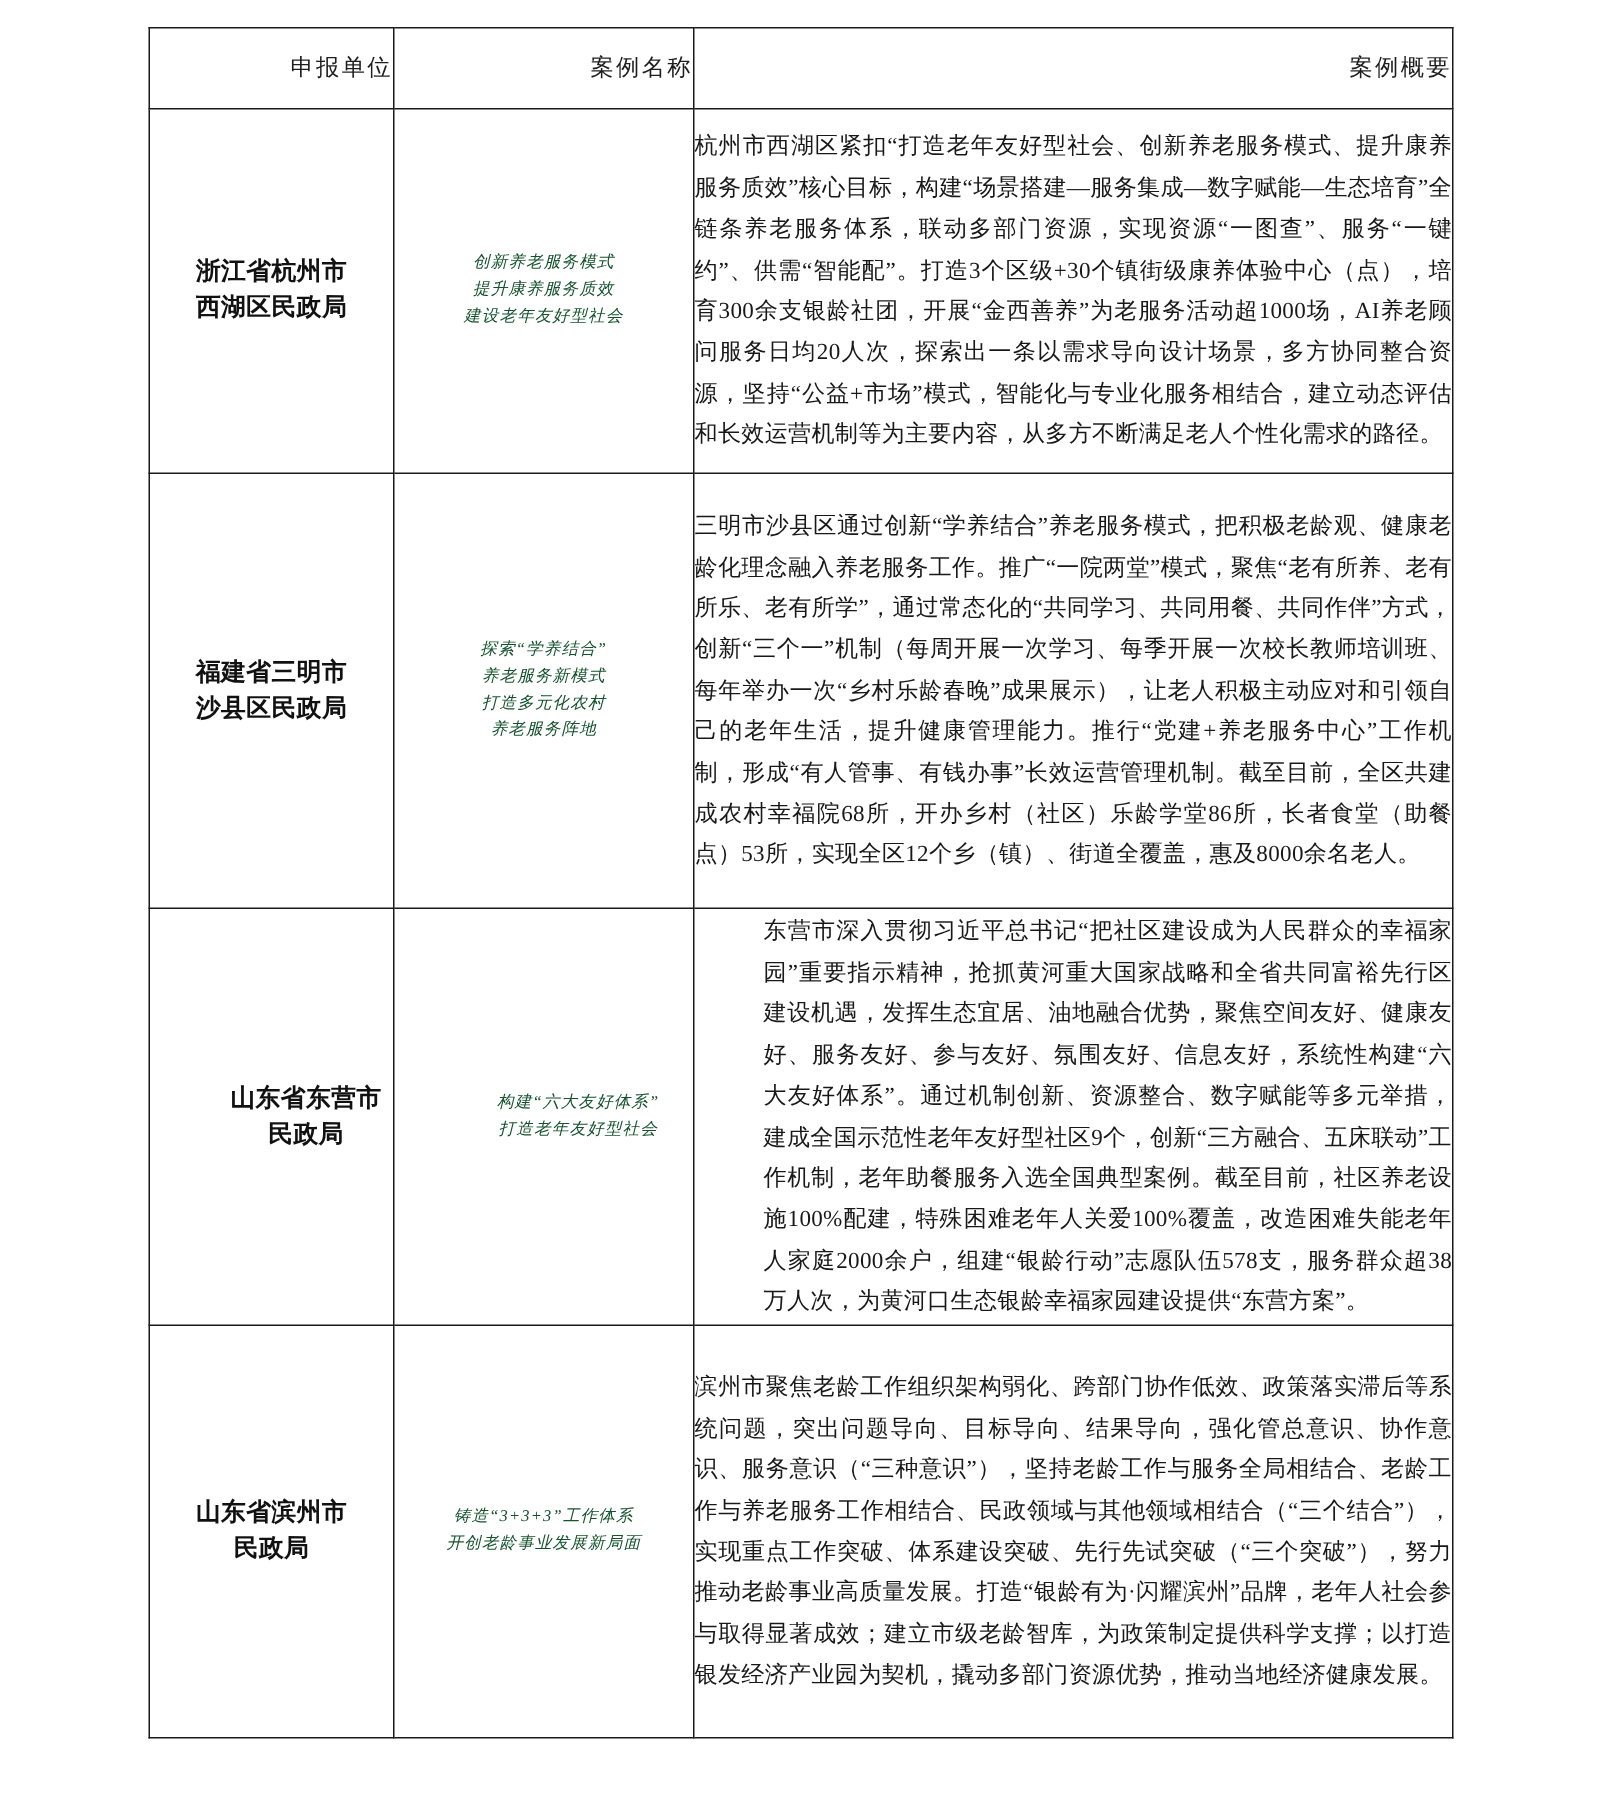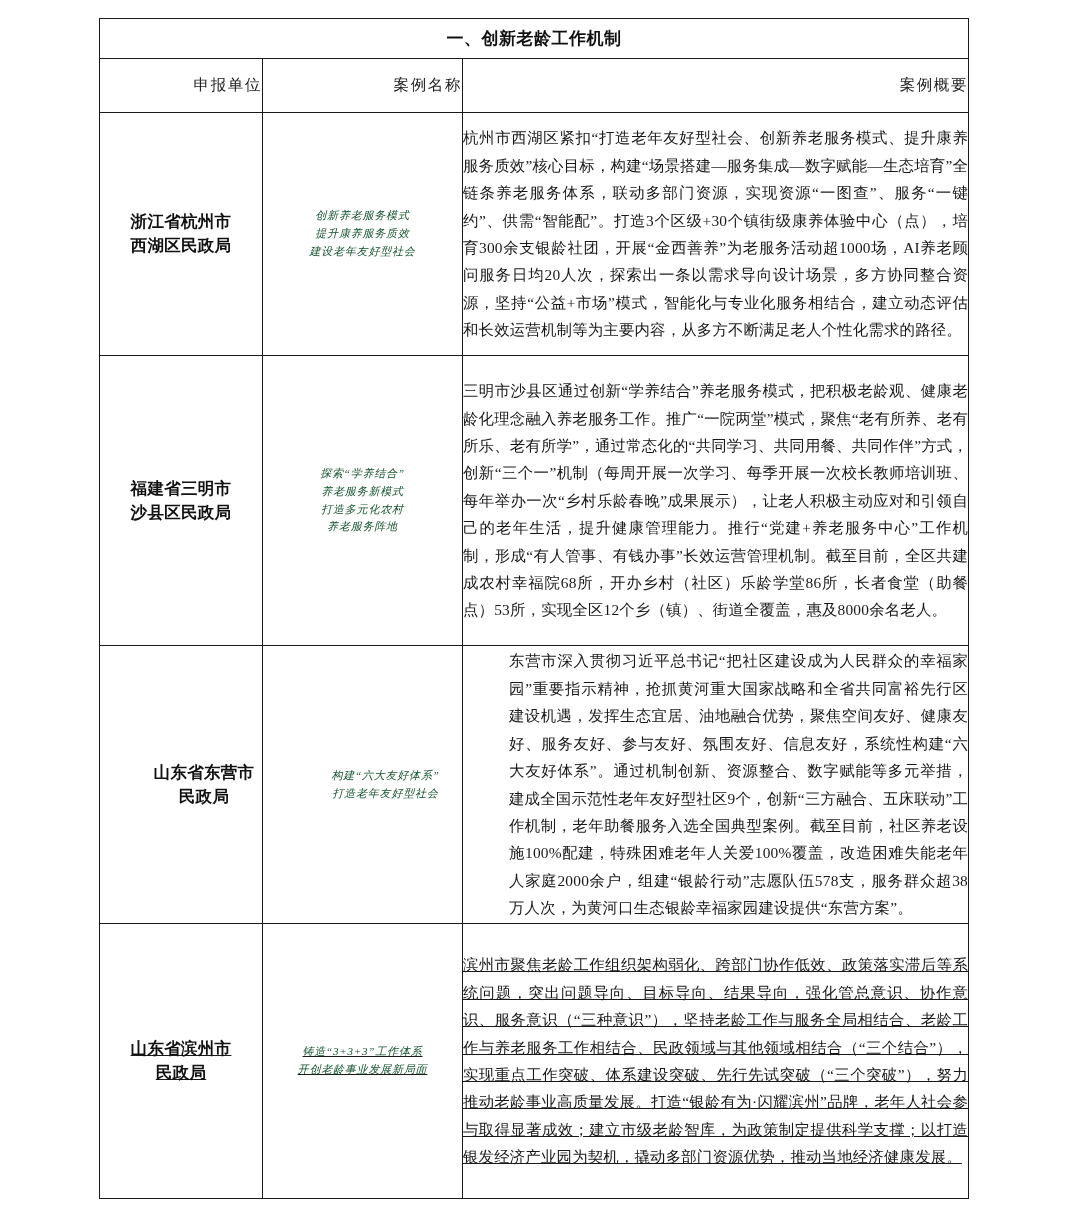--- a/index.html
+++ b/index.html
@@ -110,40 +110,35 @@
     text-align: justify;
     text-justify: inter-ideograph;
     color: #181818;
     letter-spacing: 0.2px;
   }
 
   
   tr.row-1 td { height: 242px; }
   tr.row-2 td { height: 289px; }
   tr.row-3 td { height: 277px; padding-left: 46px; }
-  tr.row-4 td { height: 274px; text-decoration: underline; }
+  tr.row-4 td { height: 274px; }
 </style>
 </head>
 <body>
 
 <div class="page">
 
   <table class="doc-table">
     <colgroup>
       <col class="c-unit">
       <col class="c-name">
       <col class="c-summary">
     </colgroup>
     <tbody>
 
-      <tr>
-        <td class="section-title-cell" colspan="3">
-          <span class="section-title">一、创新老龄工作机制</span>
-        </td>
-      </tr>
 
       <tr>
         <td class="col-head-cell">
           <span class="col-head">申报单位</span>
         </td>
         <td class="col-head-cell">
           <span class="col-head">案例名称</span>
         </td>
         <td class="col-head-cell">
           <span class="col-head">案例概要</span>

